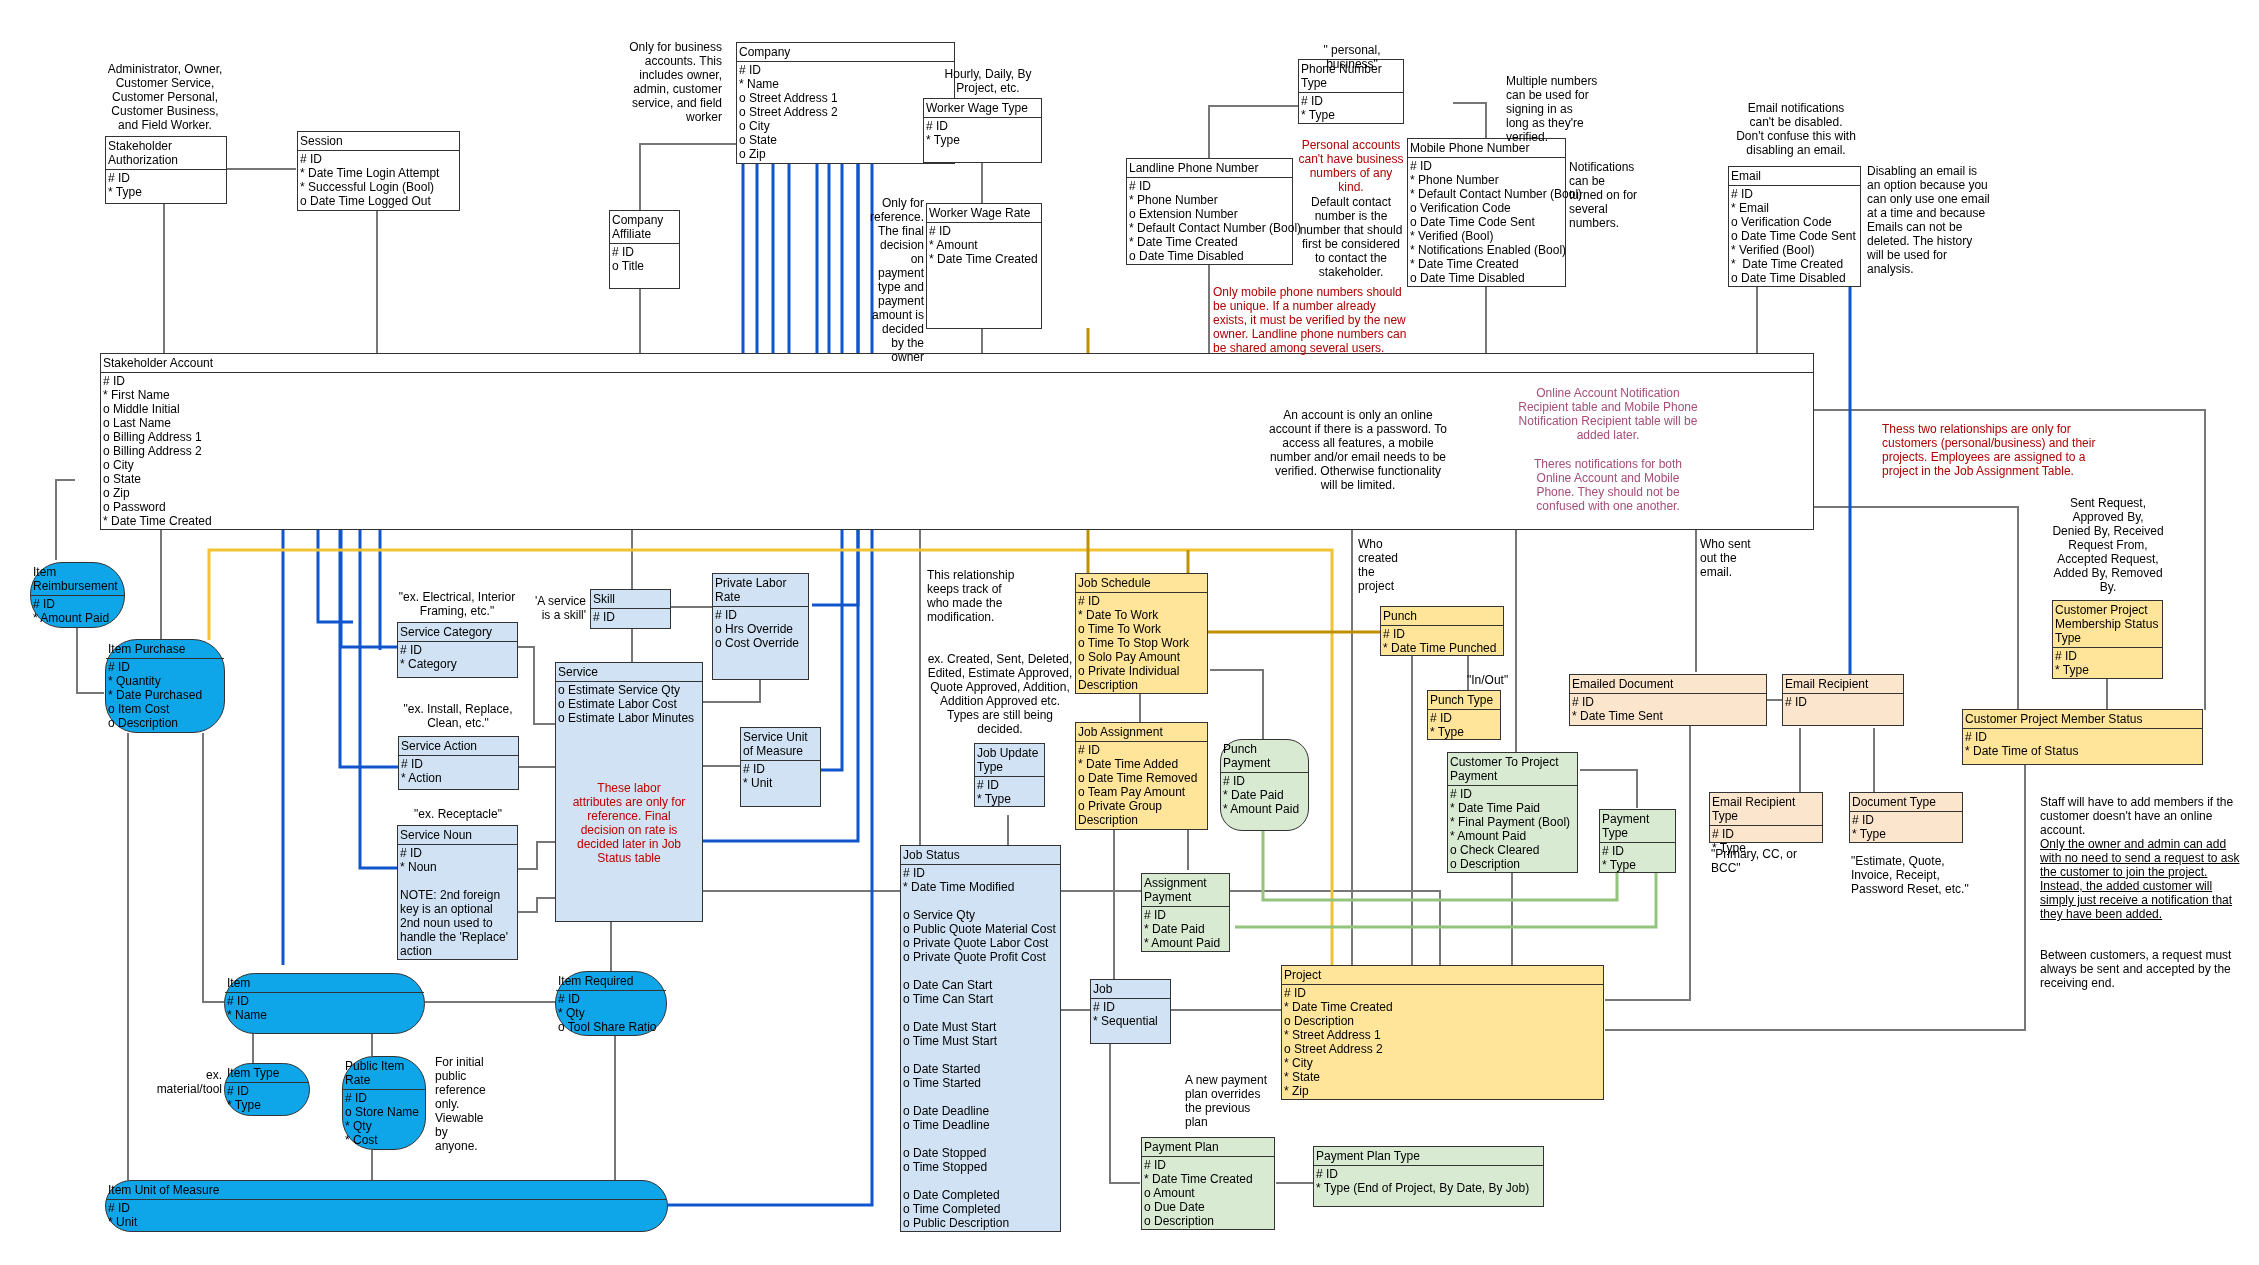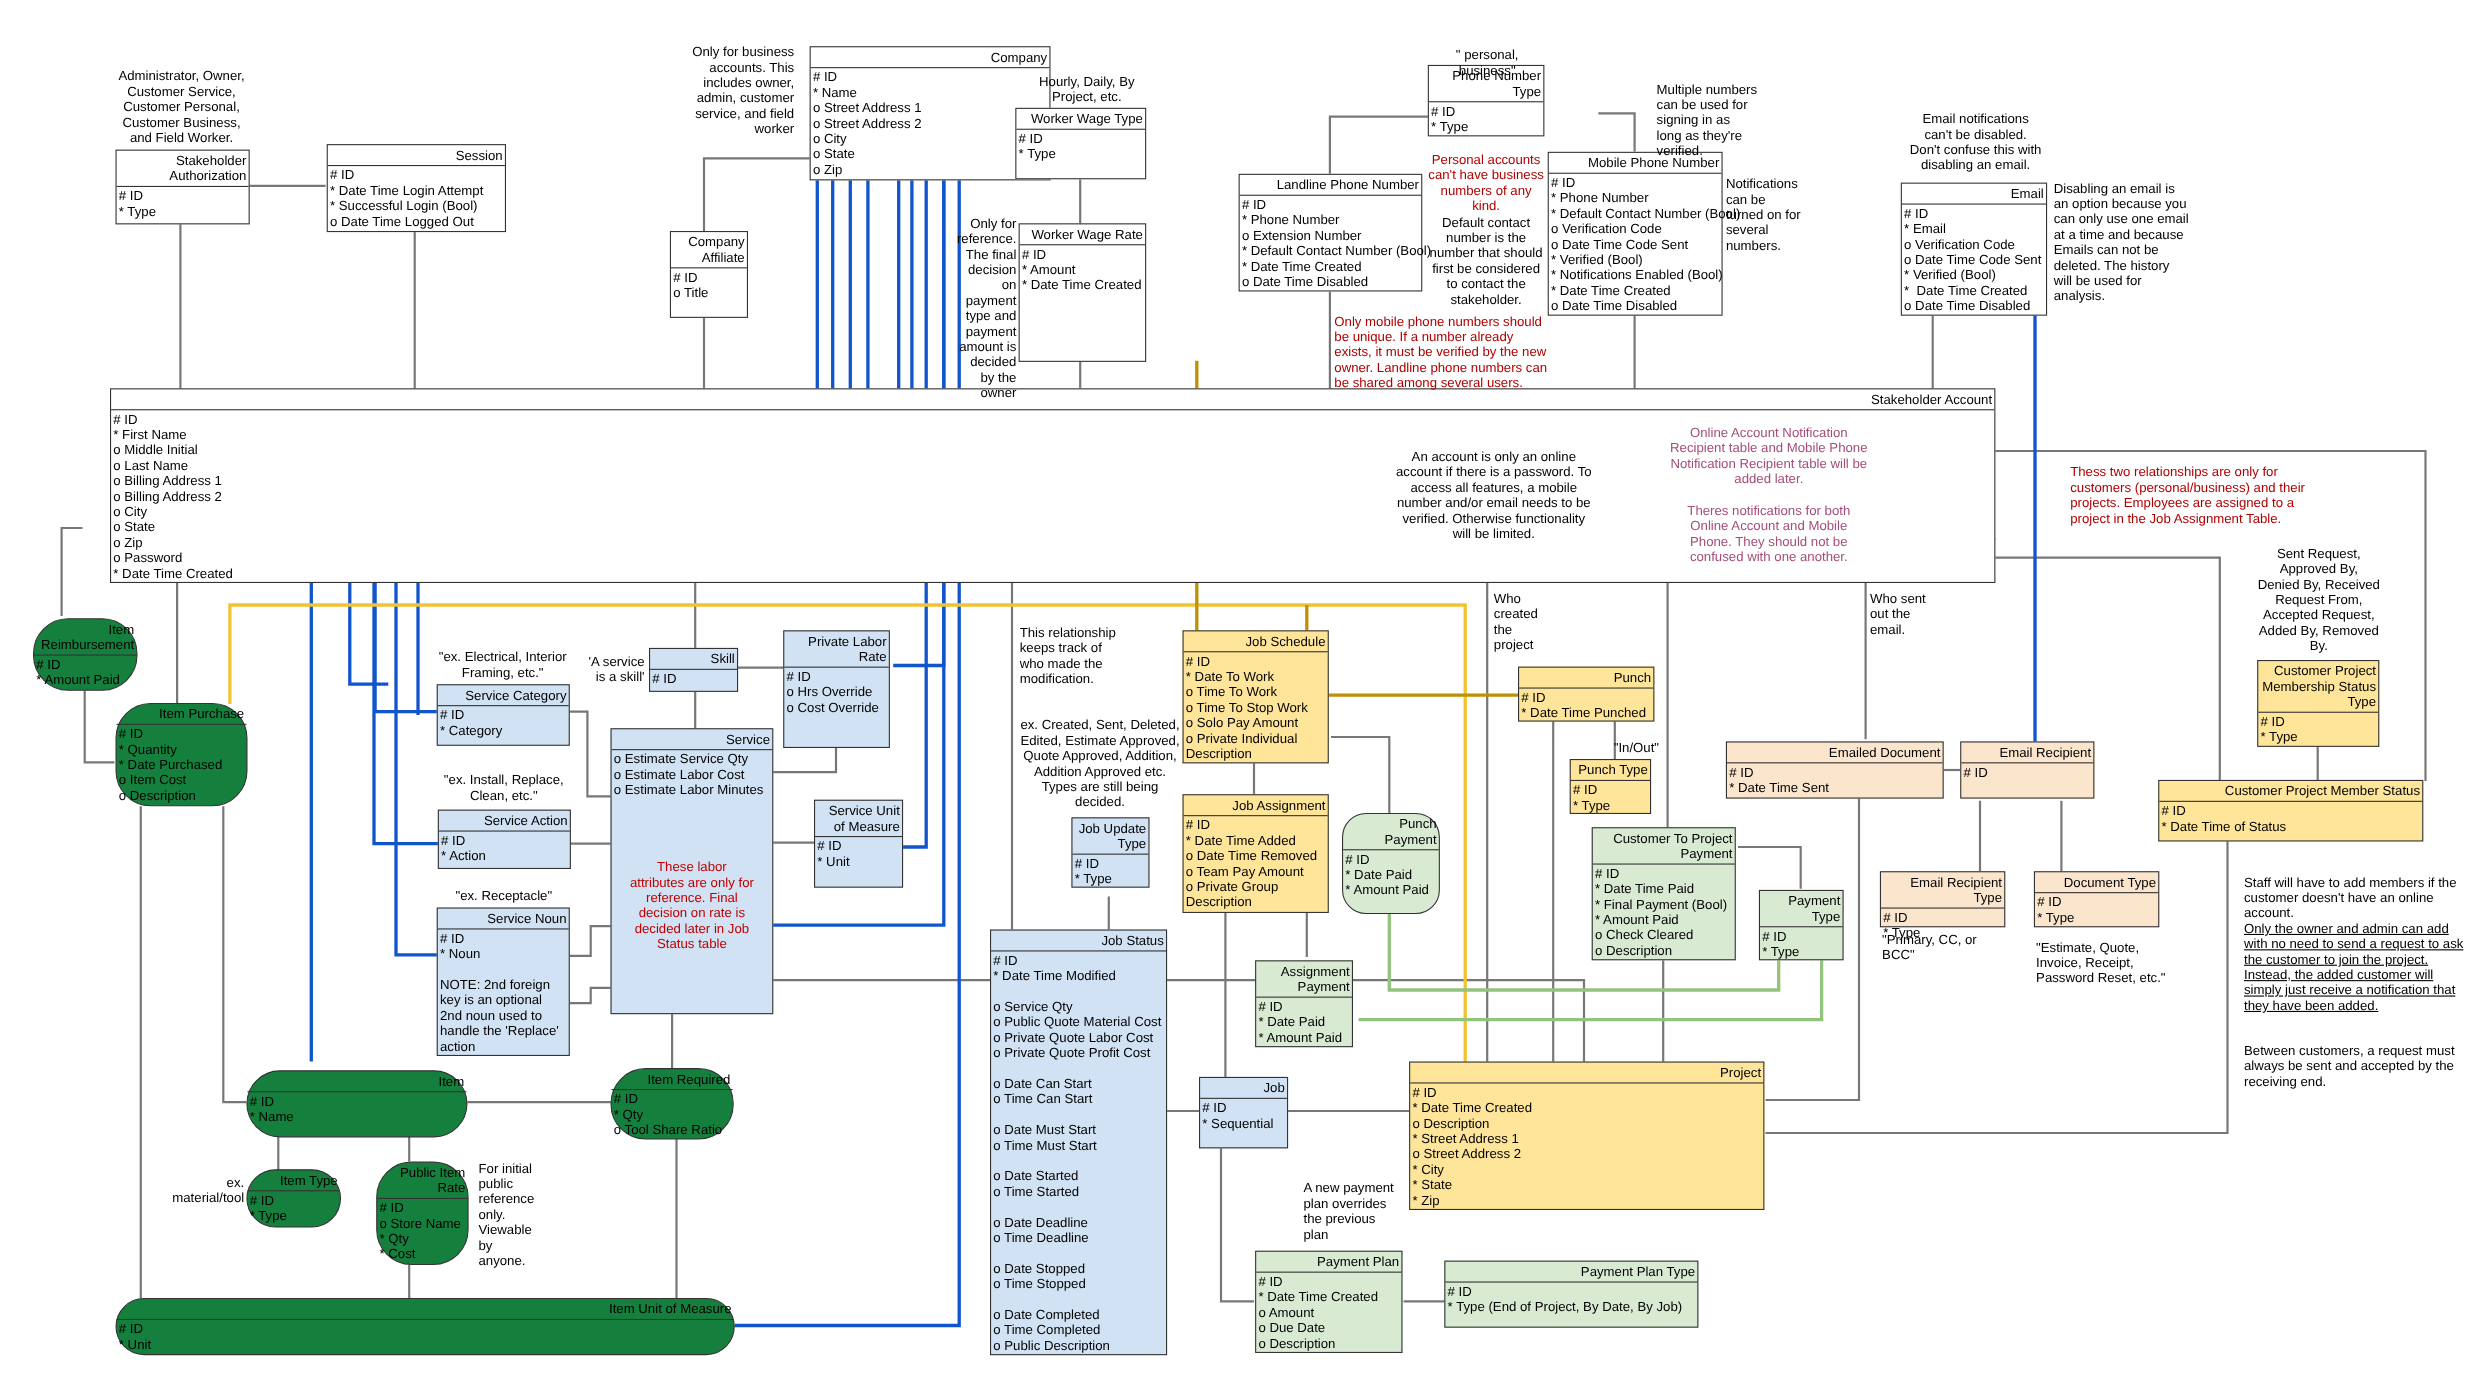--- a/index.html
+++ b/index.html
@@ -1,24 +1,24 @@
 <!DOCTYPE html>
 <html><head>
 <meta charset="utf-8">
 <style>
   html,body{margin:0;padding:0;background:#ffffff;}
   body{width:2259px;height:1265px;position:relative;overflow:hidden;font-family:"Liberation Sans",sans-serif;font-size:12px;color:#000;}
   #wires{position:absolute;left:0;top:0;width:2259px;height:1265px;pointer-events:none;}
   .ent{position:absolute;border:1.5px solid #333;box-sizing:border-box;background:#fff;}
-  .ent .hd{border-bottom:1.5px solid #333;text-align:right;padding:2px 2px;line-height:14px;font-size:12px;}
+  .ent .hd{border-bottom:1.5px solid #333;text-align:left;padding:2px 2px;line-height:14px;font-size:12px;}
   .ent .bd{padding:1px 2px;line-height:14px;font-size:12px;white-space:pre;}
   .ent .bd div{min-height:14px;}
   .ent .bd .note{white-space:normal;color:#c00000;text-align:center;padding:4px 20px;margin-top:60px;}
   .blue{background:#d0e2f3;}
-  .pink{background:#15803d;border-radius:32px;}
+  .pink{background:#0ea5e9;border-radius:32px;}
   .yellow{background:#ffe59a;}
   .green{background:#d9ead3;}
   .peach{background:#fce5cd;}
   .txt{position:absolute;font-size:12px;line-height:14px;}
   .c{text-align:center;}
   .r{text-align:right;}
   .red{color:#b00000;}
   .mag{color:#a64d79;}
 </style>
 </head>

